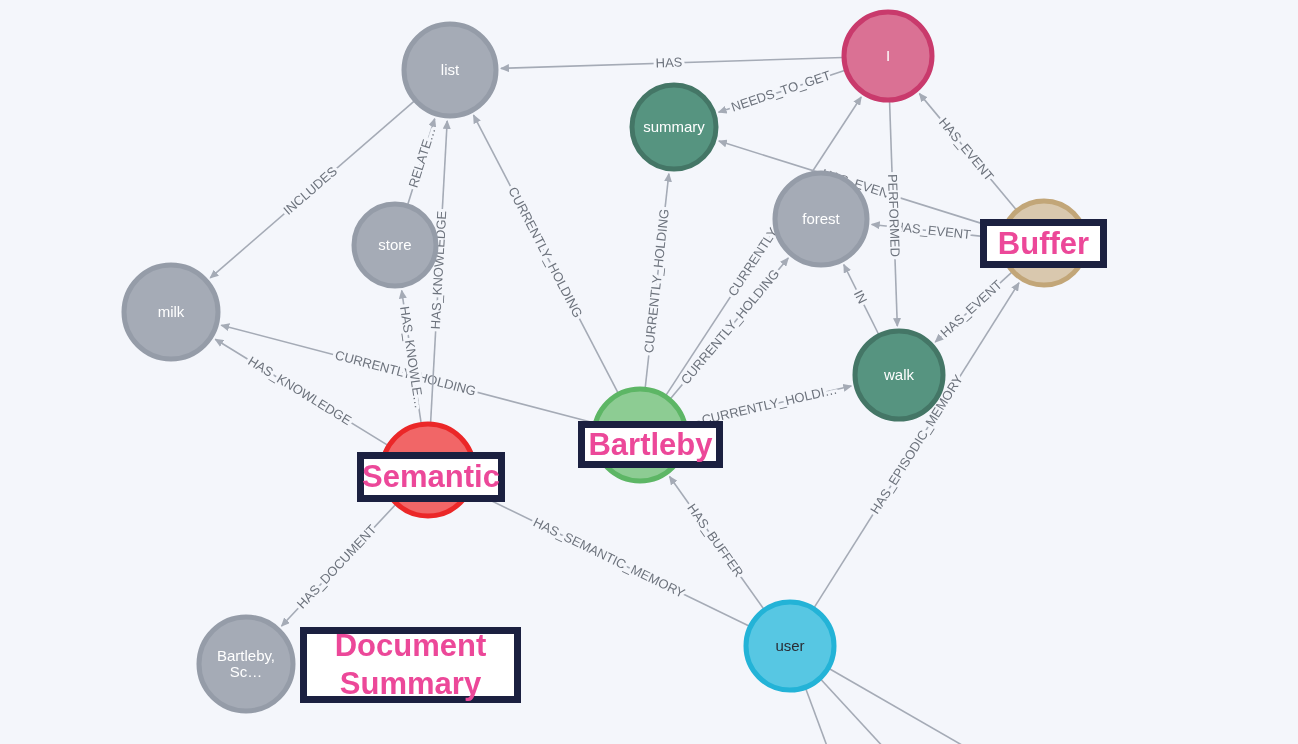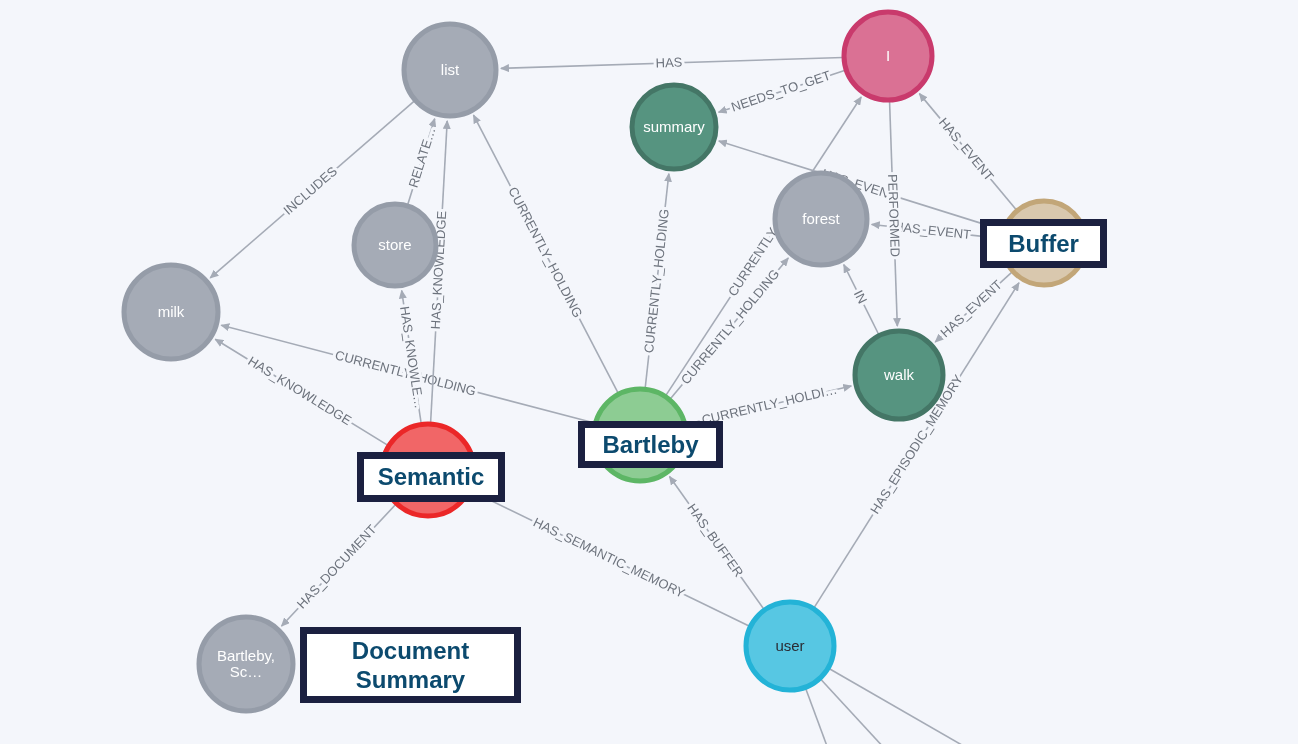--- a/index.html
+++ b/index.html
@@ -24,23 +24,23 @@
     fill: #6d737d;
     paint-order: stroke;
     stroke: #f4f6fb;
     stroke-width: 6px;
     stroke-linejoin: round;
   }
   .annotation {
     position: absolute;
     background: #ffffff;
     border: 7px solid #1b2040;
-    color: #0c4a6e;
+    color: #ec4899;
     font-weight: bold;
-    font-size: 24px;
+    font-size: 31px;
     line-height: 1.22;
     display: flex;
     align-items: center;
     justify-content: center;
     text-align: center;
     z-index: 10;
   }
   .ann-buffer            { left: 980px; top: 219px; width: 127px; height: 49px; }
   .ann-episodic          { left: 578px; top: 421px; width: 145px; height: 47px; }
   .ann-semantic          { left: 357px; top: 452px; width: 148px; height: 50px; }

